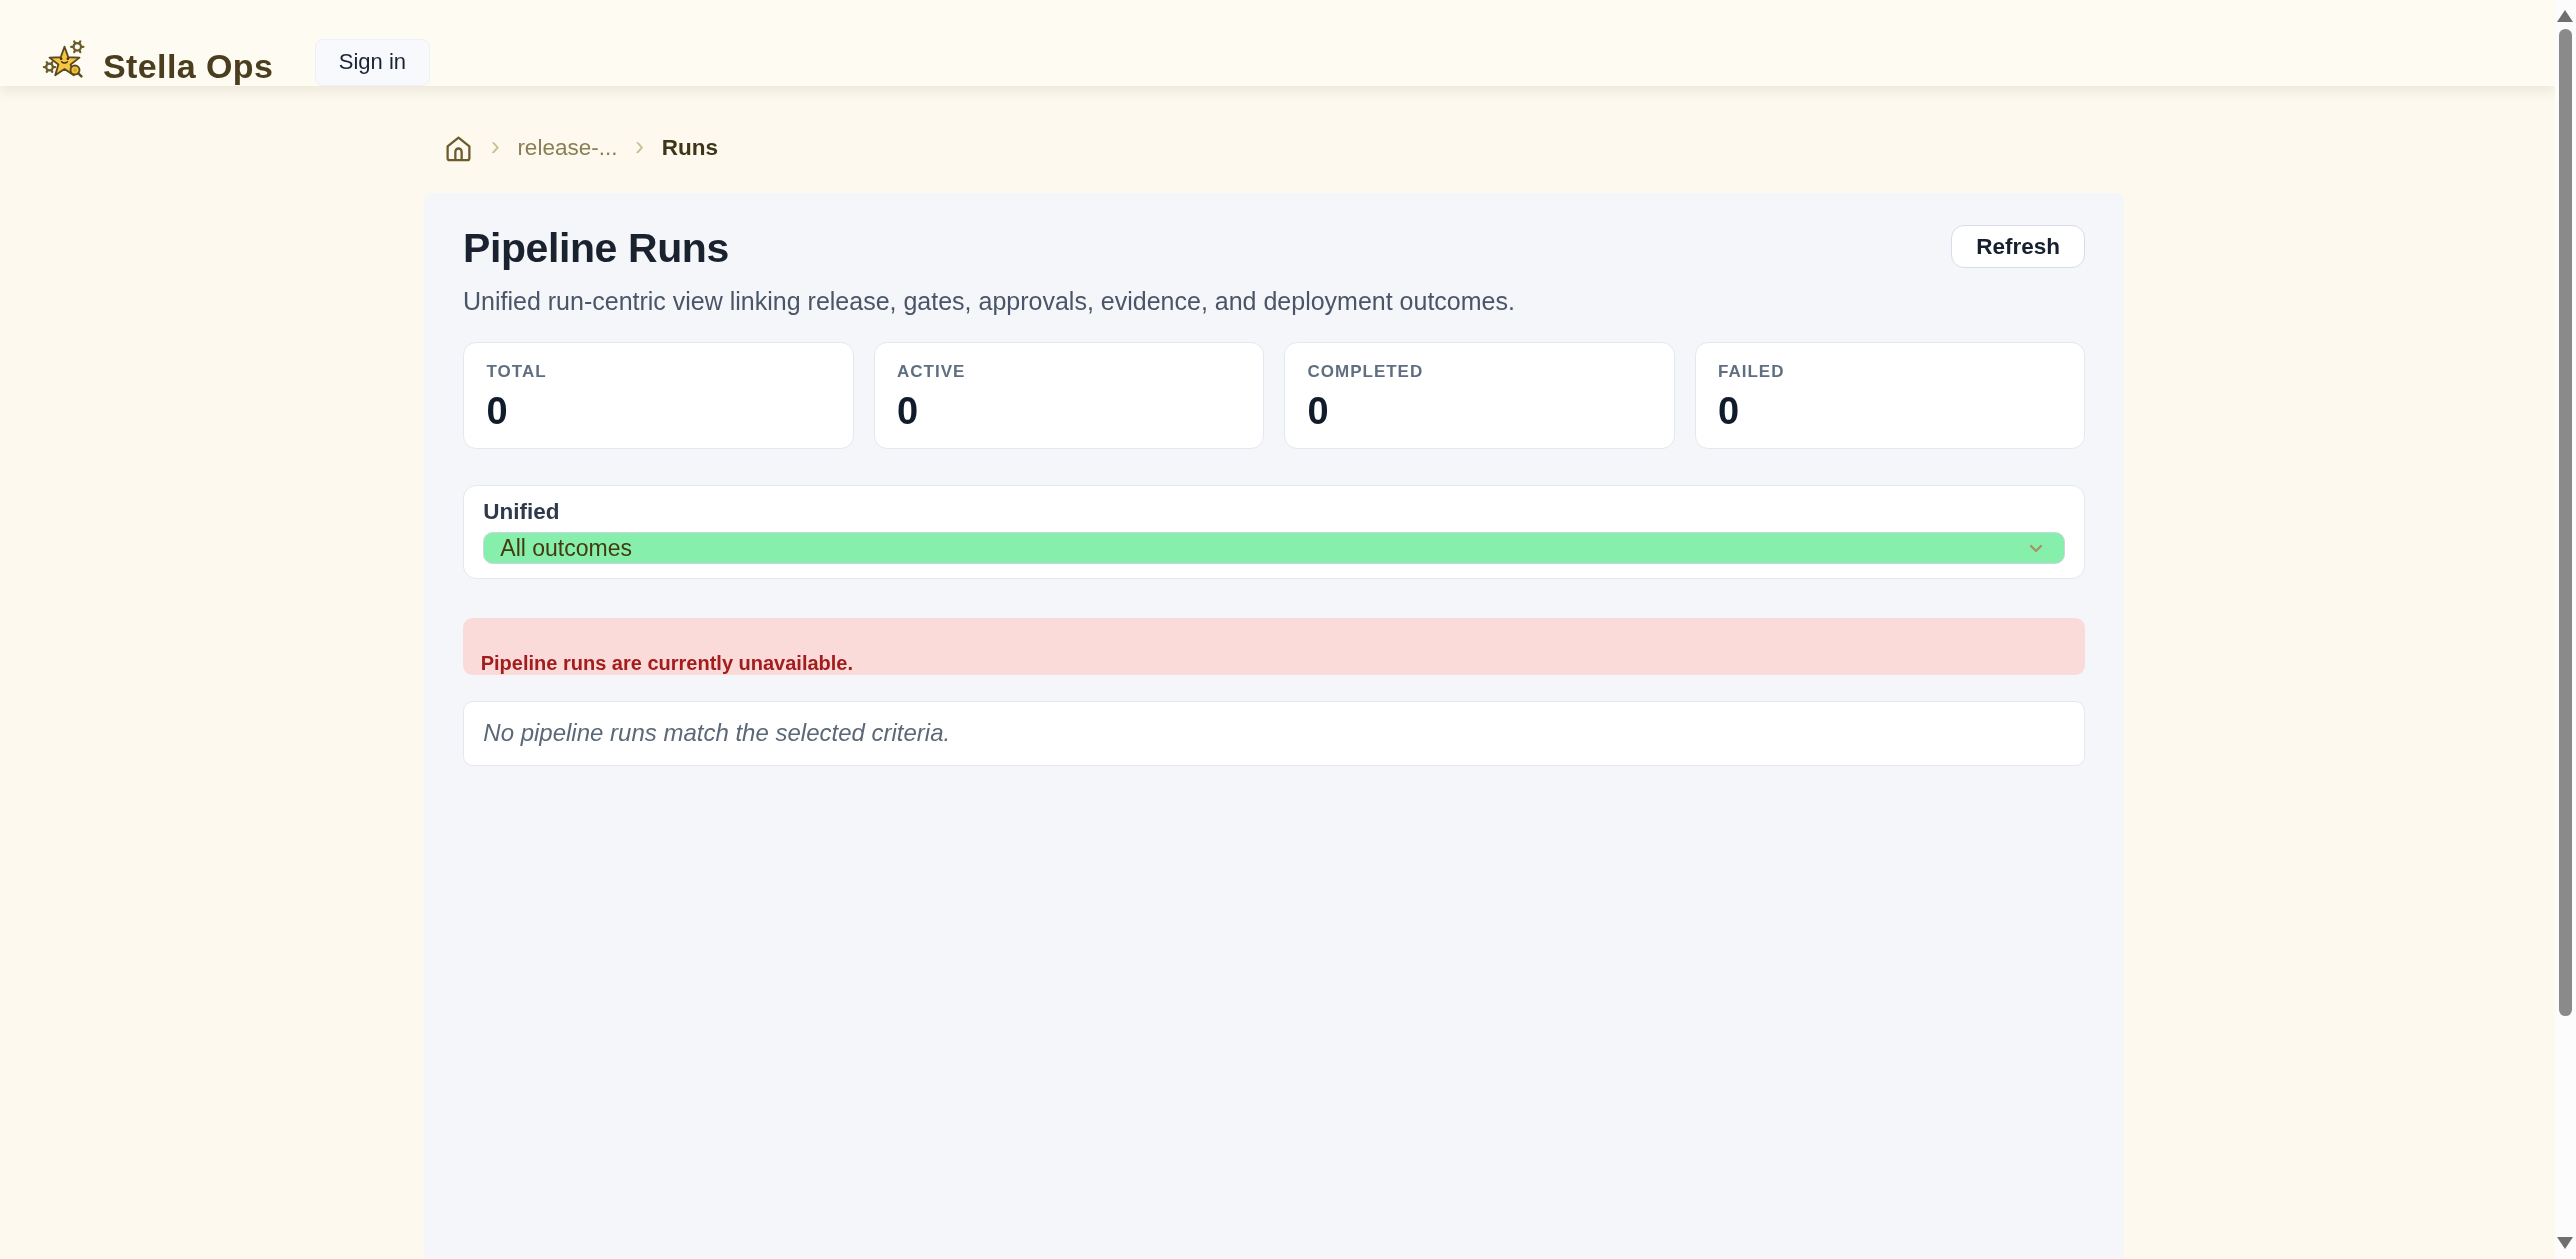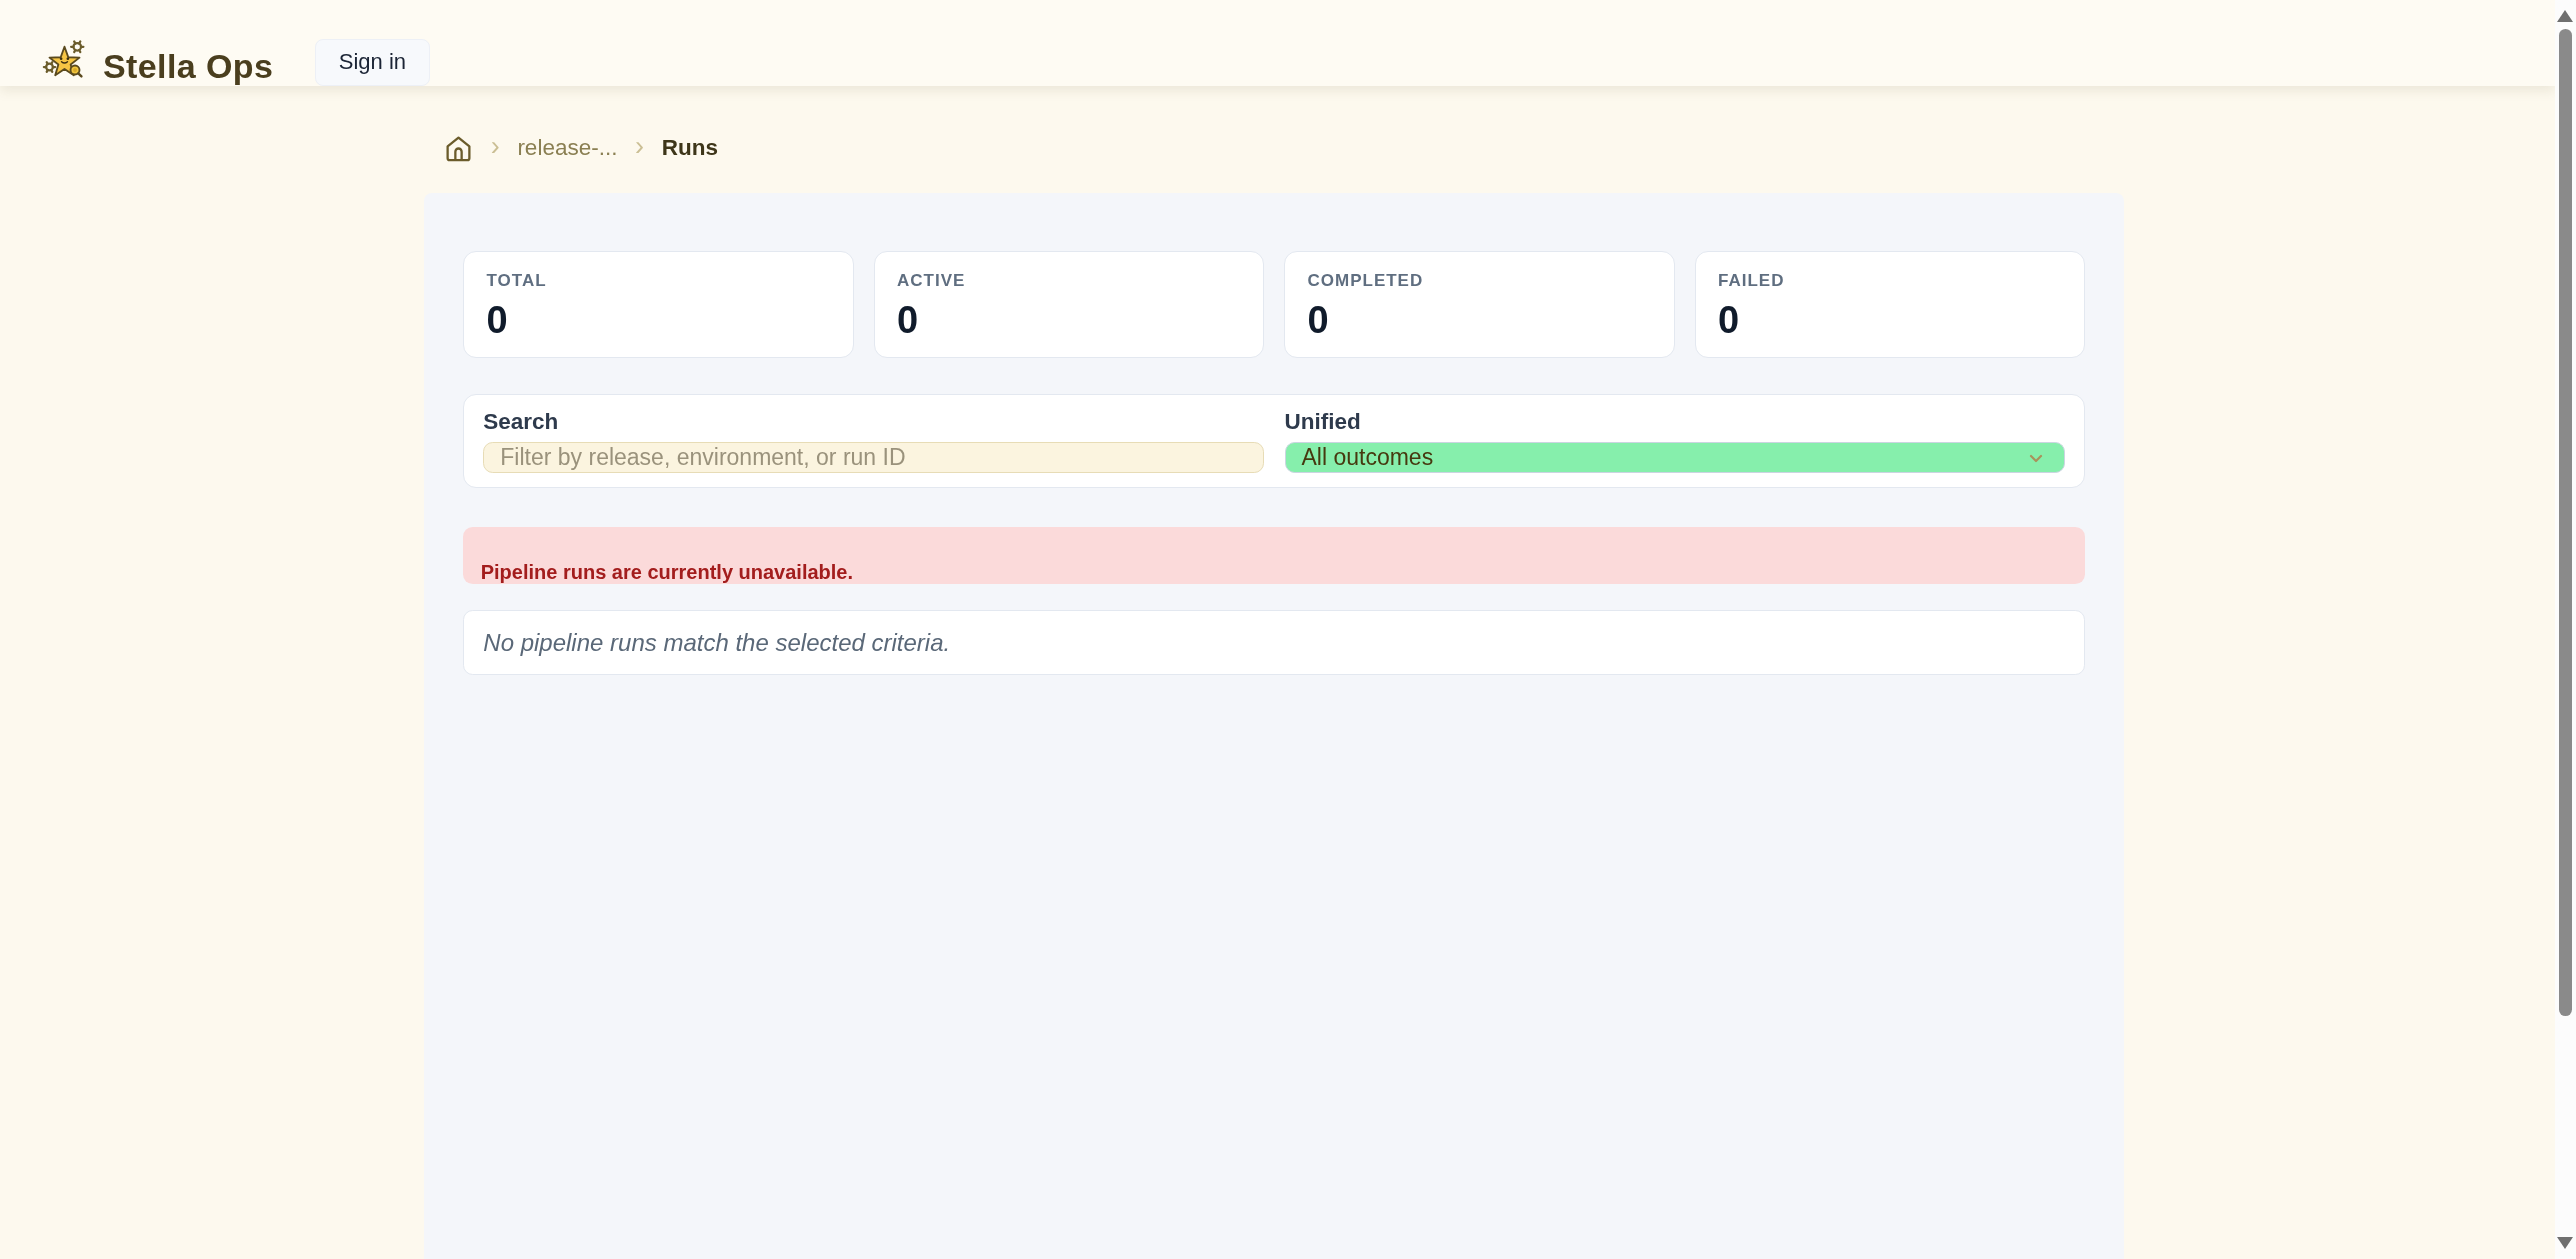--- a/index.html
+++ b/index.html
@@ -179,20 +179,27 @@
     </svg>
   </span>
   <span class="crumb-sep">›</span>
   <span class="crumb-link">release-...</span>
   <span class="crumb-sep">›</span>
   <span class="crumb-current">Runs</span>
 </nav>
 
 <main class="main-panel">
 
+  <div class="title-row">
+    <div>
+      <h1 class="page-title">Pipeline Runs</h1>
+      <div class="page-subtitle">Unified run-centric view linking release, gates, approvals, evidence, and deployment outcomes.</div>
+    </div>
+    <button class="refresh-btn">Refresh</button>
+  </div>
 
   <div class="stats-row">
     <div class="stat-card">
       <div class="stat-label">TOTAL</div>
       <div class="stat-value">0</div>
     </div>
     <div class="stat-card">
       <div class="stat-label">ACTIVE</div>
       <div class="stat-value">0</div>
     </div>
@@ -200,24 +207,20 @@
       <div class="stat-label">COMPLETED</div>
       <div class="stat-value">0</div>
     </div>
     <div class="stat-card">
       <div class="stat-label">FAILED</div>
       <div class="stat-value">0</div>
     </div>
   </div>
 
   <div class="filter-card">
-    <div class="filter-col">
-      <label class="filter-label">Search</label>
-      <input class="search-input" type="text" placeholder="Filter by release, environment, or run ID" style="">
-    </div>
     <div class="filter-col">
       <label class="filter-label">Unified</label>
       <div class="outcome-select" role="combobox" aria-expanded="false">
         <span>All outcomes</span>
         <span class="select-chevron">
           <svg viewBox="0 0 24 24" width="24" height="24" fill="none" stroke="#A9925B" stroke-width="2.2" stroke-linecap="round" stroke-linejoin="round">
             <polyline points="7 10 12 15 17 10"></polyline>
           </svg>
         </span>
       </div>

